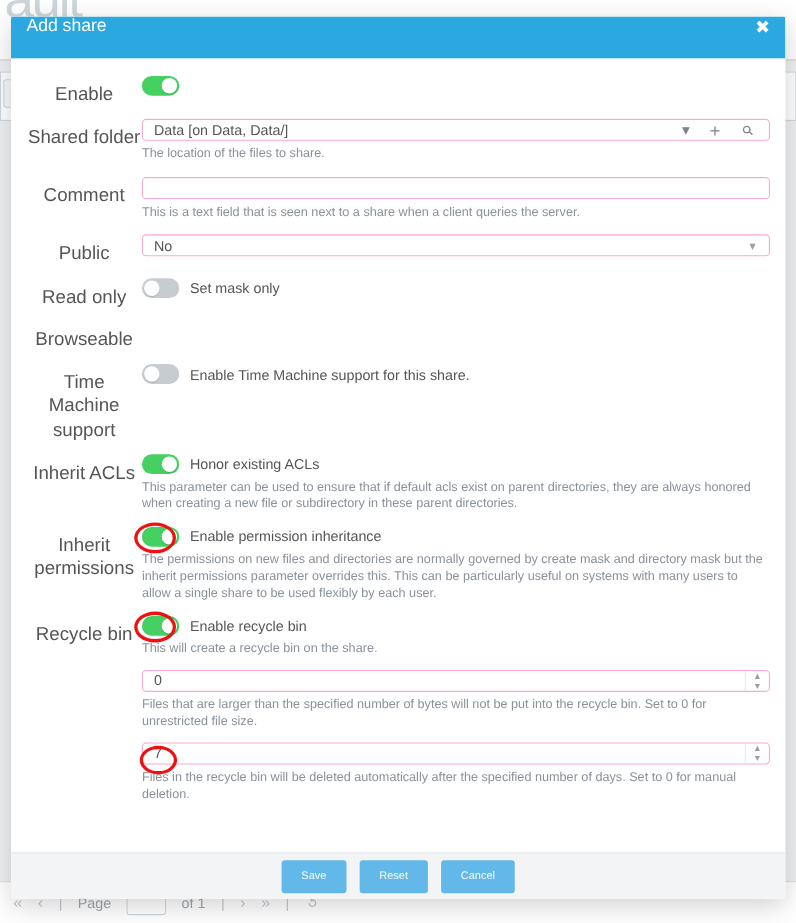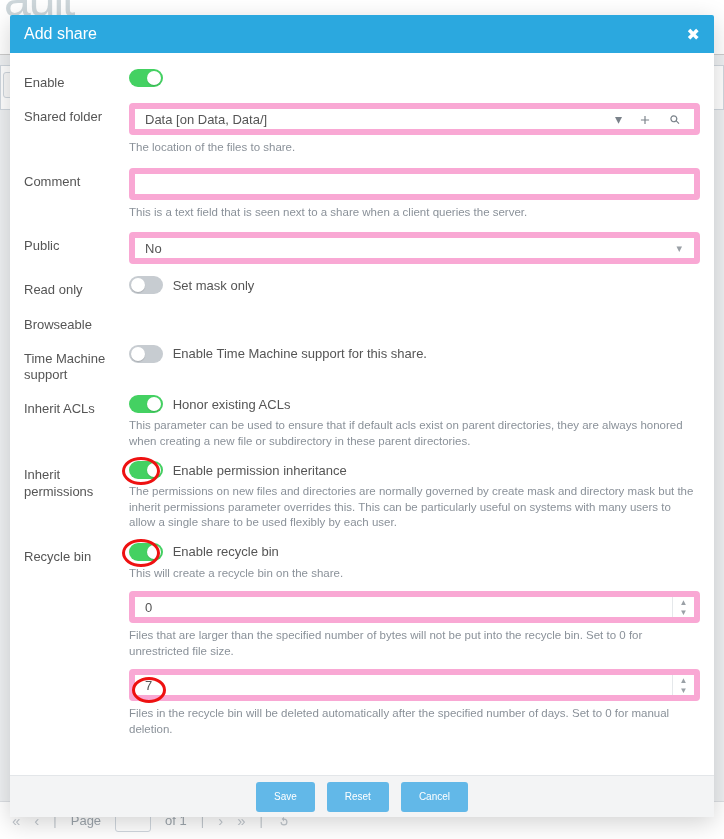--- a/index.html
+++ b/index.html
@@ -6,35 +6,35 @@
   html, body { width: 724px; height: 839px; overflow: hidden; font-family: "Helvetica Neue", Arial, sans-serif; font-size: 13px; color: #333; }
   .backdrop { position: absolute; inset: 0; background: #eef0f2; }
   .bg-head { position:absolute; left:0; top:0; right:0; height:55px; background:#fff; border-bottom:1px solid #ccc;}
   .bg-logo { position:absolute; left:4px; top:-28px; font-size:48px; color:#cdd6da; font-weight:300; letter-spacing:-2px;}
   .bg-tabbar { position:absolute; left:0; top:65px; right:0; height:45px; background:#fff; border:1px solid #d0d7de;}
   .bg-tabfield { position:absolute; left:3px; top:72px; width:30px; height:26px; background:#f9f9f9; border:1px solid #d0d7de; border-radius:3px; padding:3px 6px; color:#888;}
   .bg-pager { position:absolute; left:0; bottom:0; right:0; height:38px; background:#fff; border-top:1px solid #dcdfe3; color:#9ea6ad; display:flex; align-items:center; padding:0 12px; gap:14px; font-size:13px;}
   .bg-pager .pg-btn { color:#c2c8ce; font-size:15px;}
   .bg-pager input { width:36px; height:22px; border:1px solid #d0d7de; border-radius:3px; text-align:right; padding:0 4px; color:#9ea6ad;}
   .modal { position: absolute; left: 10px; right: 10px; top: 15px; bottom: 22px; background: #fff; box-shadow: 0 6px 24px rgba(0,0,0,.18); display:flex; flex-direction:column; border-radius:2px; overflow:hidden;}
-  .modal-header { background: #2BA8DF; color: #fff; height: 38px; display:flex; align-items:center; justify-content:space-between; padding:0 14px; font-size:16px; font-weight:400;}
+  .modal-header { background: #2BA8DF; color: #fff; height: 38px; display:flex; align-items:flex-start; justify-content:space-between; padding:0 14px; font-size:16px; font-weight:400;}
   .close-x { color:#fff; font-size:16px; cursor:pointer;}
   .modal-body { flex:1; overflow-y:auto; padding: 12px 0 12px 0; position:relative;}
   .modal-body::-webkit-scrollbar{width:10px;}
   .modal-body::-webkit-scrollbar-thumb{background:#c7cdd1;border-radius:5px;}
   .row { display:flex; padding: 4px 14px 8px 14px; }
-  .label-col { width: 105px; flex-shrink:0; padding-top:6px; color:#555; font-size:13px; line-height:1.25;}
+  .label-col { width: 105px; flex-shrink:0; padding-top:6px; color:#555; font-size:17px; line-height:1.25;text-align:center;}
   .field-col { flex:1; min-width:0; }
   .help { color:#8a9199; font-size:11.5px; line-height:1.35; margin-top:5px;}
   .toggle { width:34px; height:18px; border-radius:9px; background:#c7ccd1; display:inline-block; position:relative; vertical-align:middle; cursor:pointer;}
   .toggle::after{content:""; position:absolute; width:14px; height:14px; border-radius:50%; background:#fff; top:2px; left:2px; transition:.15s; box-shadow:0 1px 1px rgba(0,0,0,.15);}
   .toggle.on{ background:#44D162;}
   .toggle.on::after{ left:18px;}
   .toggle-label{ display:inline-block; margin-left:6px; vertical-align:middle; color:#555;}
-  .combo, .textfield, .select, .spinner { width:100%; height:32px; border:6px solid #f9a8d4; border-radius:4px; background:#fff; display:flex; align-items:center; position:relative;}
+  .combo, .textfield, .select, .spinner { width:100%; height:20px; border:1px solid #f9a8d4; border-radius:4px; background:#fff; display:flex; align-items:center; position:relative;}
   .combo .combo-text, .select .sel-text { flex:1; padding:0 10px; color:#555;}
   .combo .combo-icons { display:flex; align-items:center; gap:16px; padding:0 12px; color:#7a828a;}
   .combo .combo-icons span{ cursor:pointer; font-size:14px;}
   .select .arrow { padding:0 12px; color:#9aa0a6; font-size:11px;}
   .textfield input{ border:none; outline:none; flex:1; padding:0 10px; height:100%; background:transparent; font-size:13px; color:#555;}
   .spinner input{ border:none; outline:none; flex:1; padding:0 10px; height:100%; background:transparent; color:#555; font-size:13px;}
   .spinner .spin-btns{ width:22px; display:flex; flex-direction:column; border-left:1px solid #e5e8eb; align-self:stretch;}
   .spinner .spin-btns span{ flex:1; display:flex; align-items:center; justify-content:center; font-size:8px; color:#9aa0a6; cursor:pointer;}
   .btn { height:30px; padding:0 18px; border:none; border-radius:3px; background:#62b8e8; color:#fff; font-size:10px; cursor:pointer;}
   .btn-light { background:#62b8e8;}

